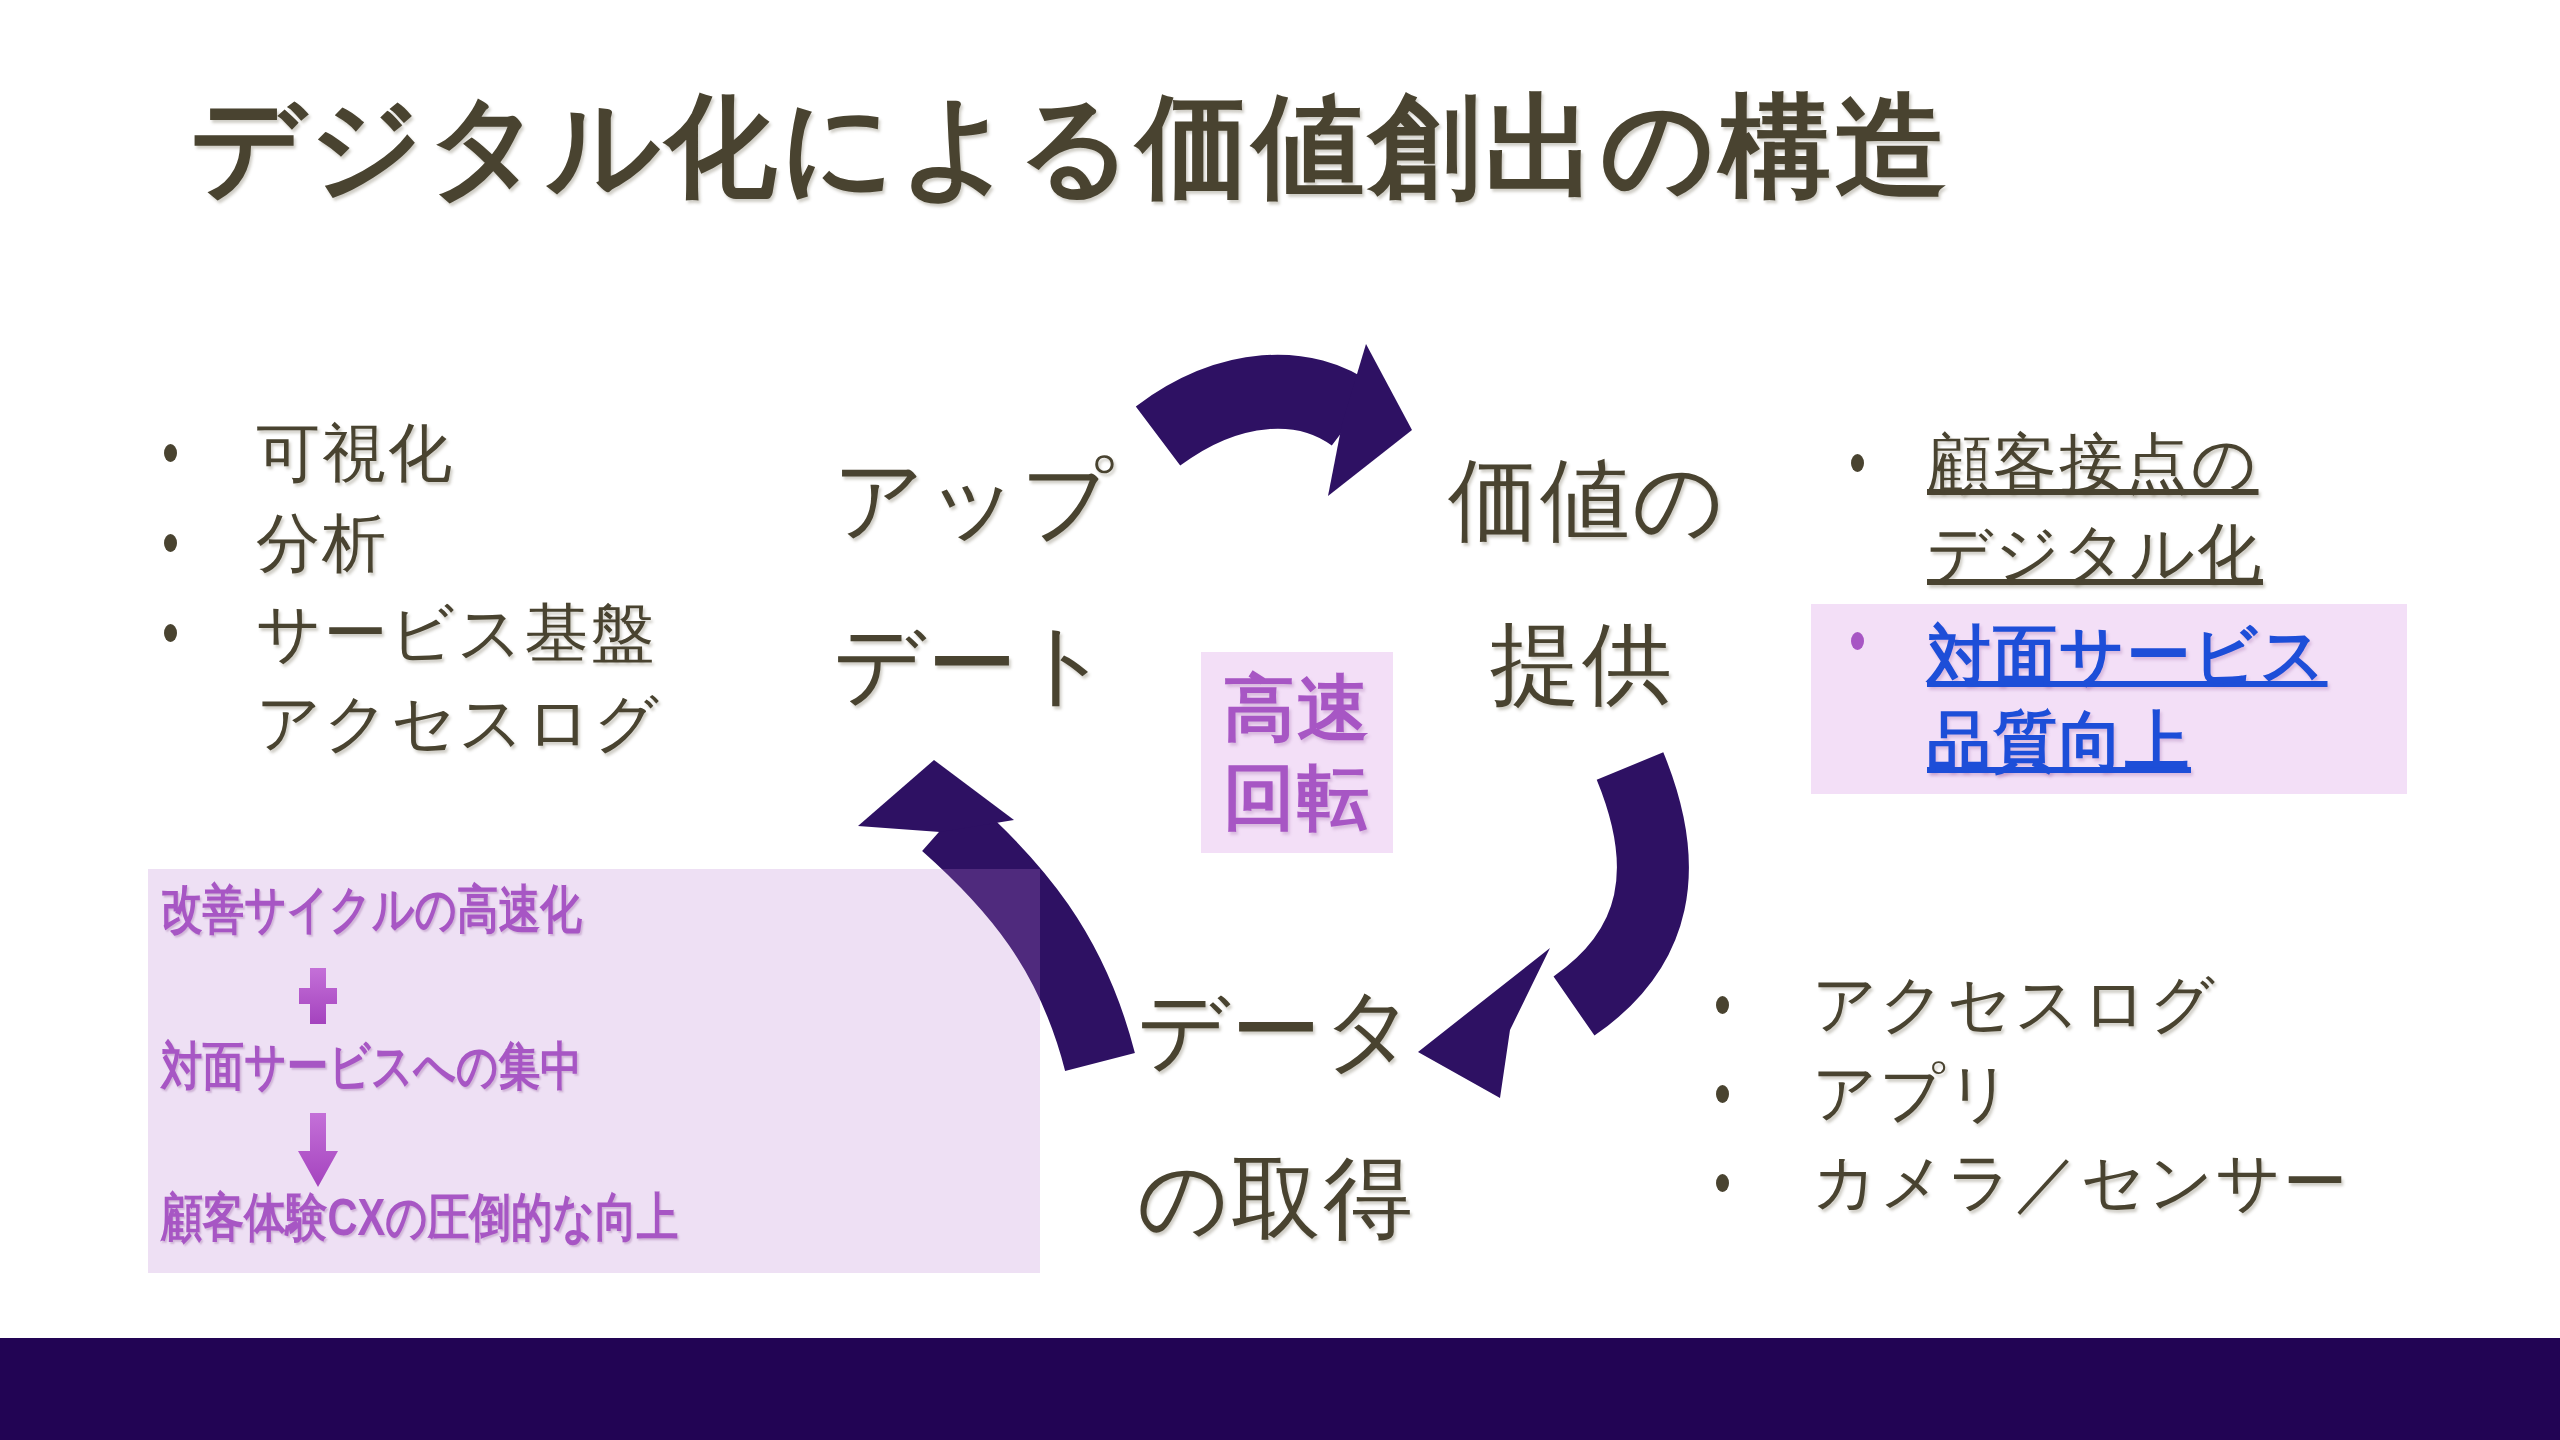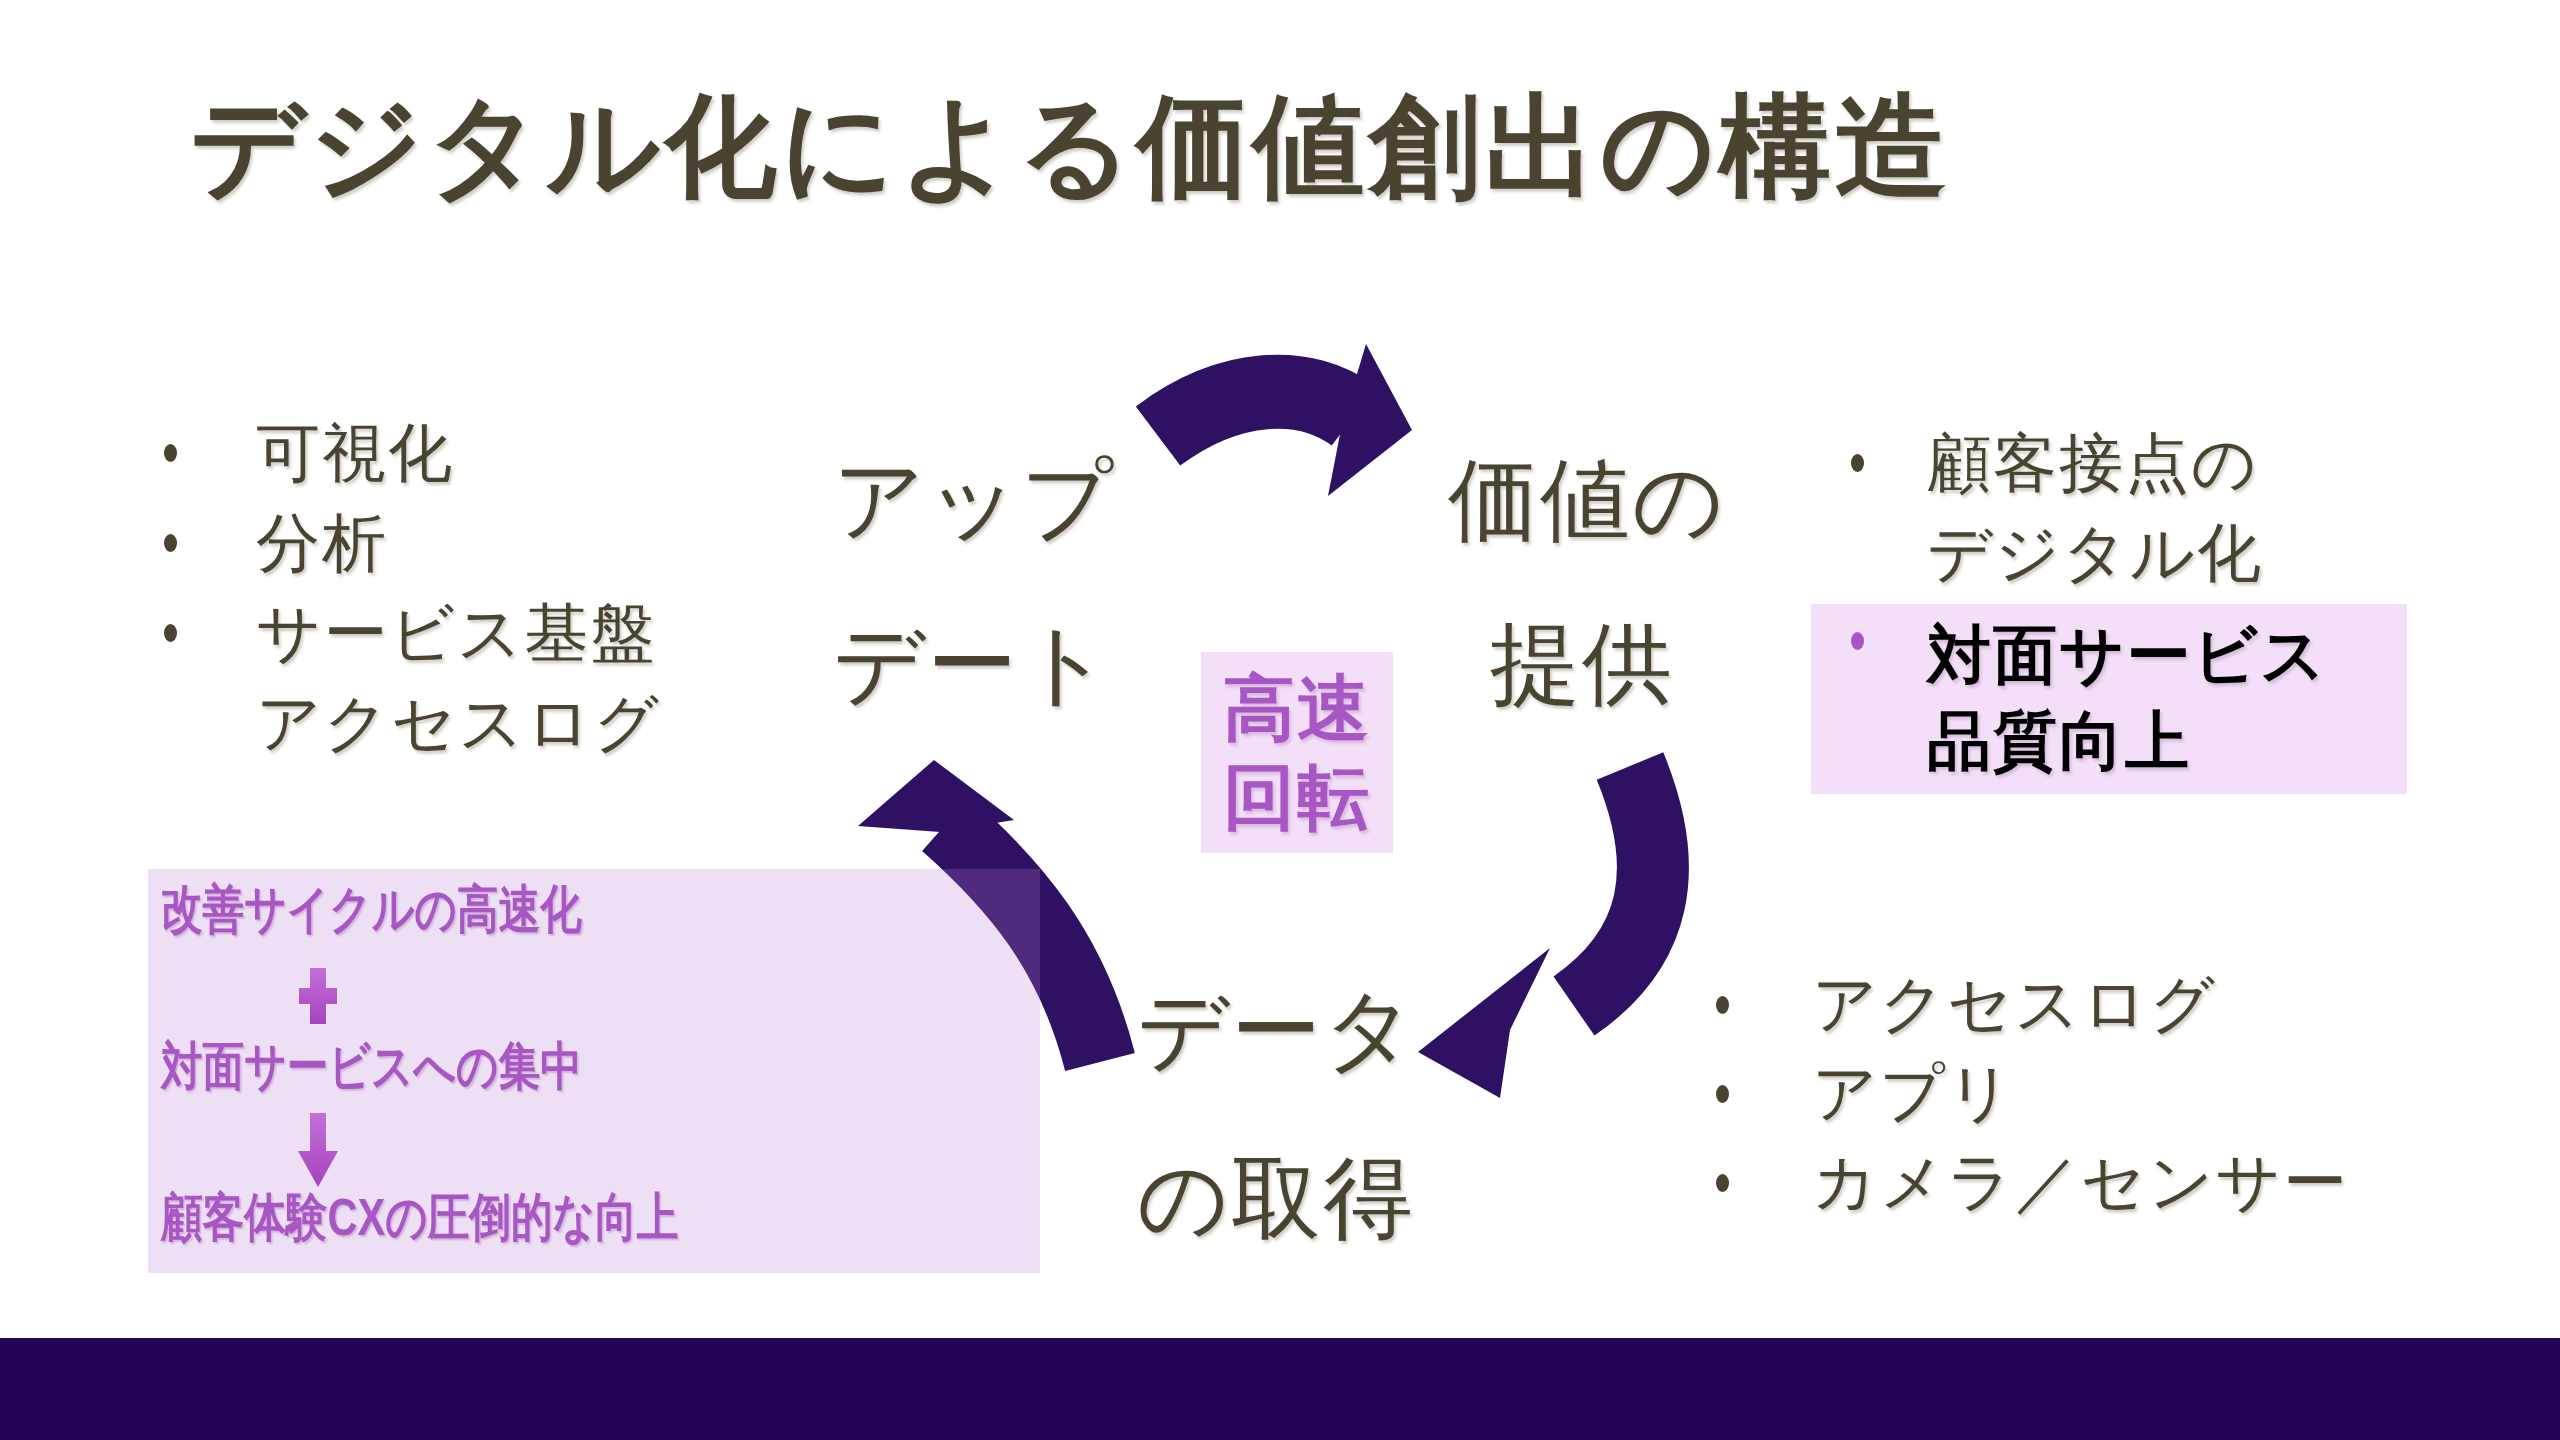--- a/index.html
+++ b/index.html
@@ -20,25 +20,25 @@
     position:relative;font-size:64px;line-height:90px;letter-spacing:2px;
     white-space:pre-line;
   }
   .blist li .dot{
     position:absolute;left:4px;top:36px;width:13px;height:18px;border-radius:50%;
     background:#494330;
   }
   #left-list{left:160px;top:408px;width:660px;}
   #left-list li{padding-left:96px;}
   #right-list{left:1811px;top:418px;width:596px;}
-  #right-list li{padding-left:116px;}
+  #right-list li{padding-left:116px;text-decoration:underline;}
   #right-list li .dot{left:40px;}
   #right-list li.hl{
     margin-top:6px;background:#f3dff7;padding-top:8px;padding-bottom:10px;
-    font-weight:bold;line-height:86px;color:#000000;text-shadow:2px 3px 3px rgba(140,80,150,0.25);
+    font-weight:bold;line-height:86px;color:#1d4ed8;text-shadow:2px 3px 3px rgba(140,80,150,0.25);
   }
   #right-list li.hl .dot{background:#a756c4;top:28px;}
   #br-list{left:1712px;top:960px;width:800px;}
   #br-list li{padding-left:100px;line-height:89px;}
   
   .cyc{font-size:90px;line-height:164px;letter-spacing:2px;z-index:3;}
   #lbl-update{left:833px;top:418px;}
   #lbl-value{left:1421px;top:418px;margin-left:27px;}
   #lbl-value .l2{padding-left:42px;}
   #lbl-data{left:1137px;top:946px;line-height:168px;}

